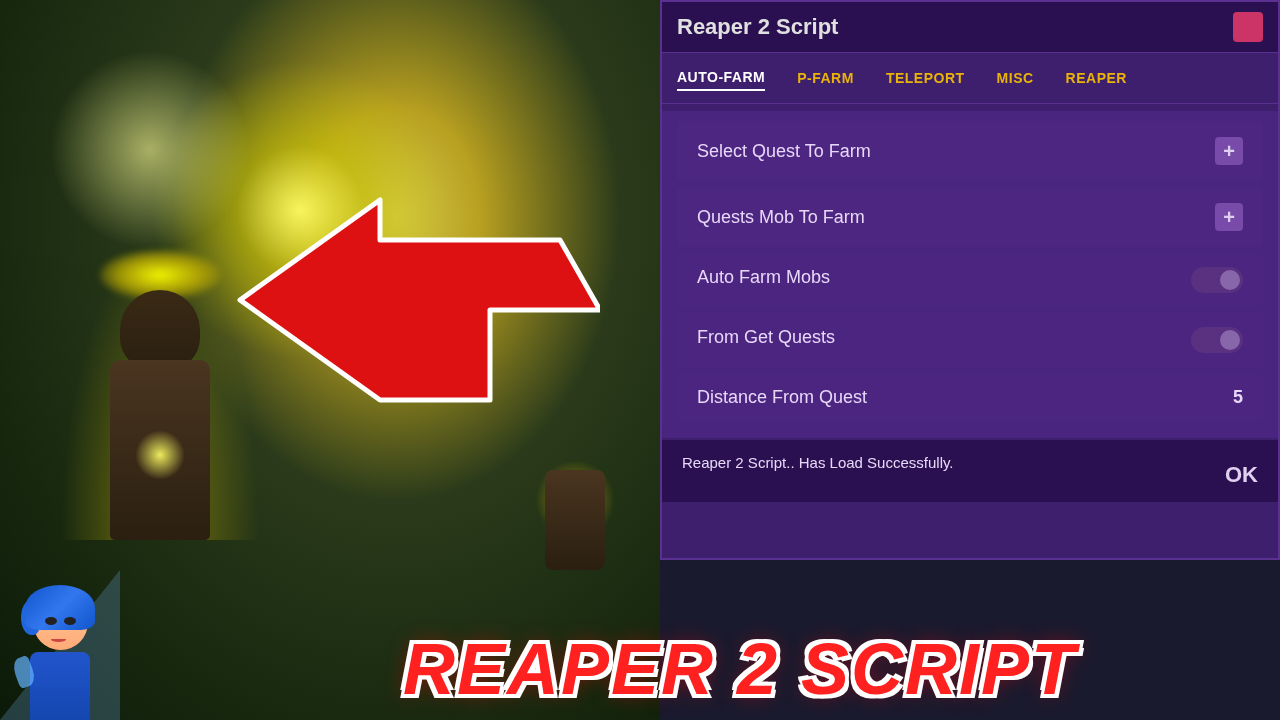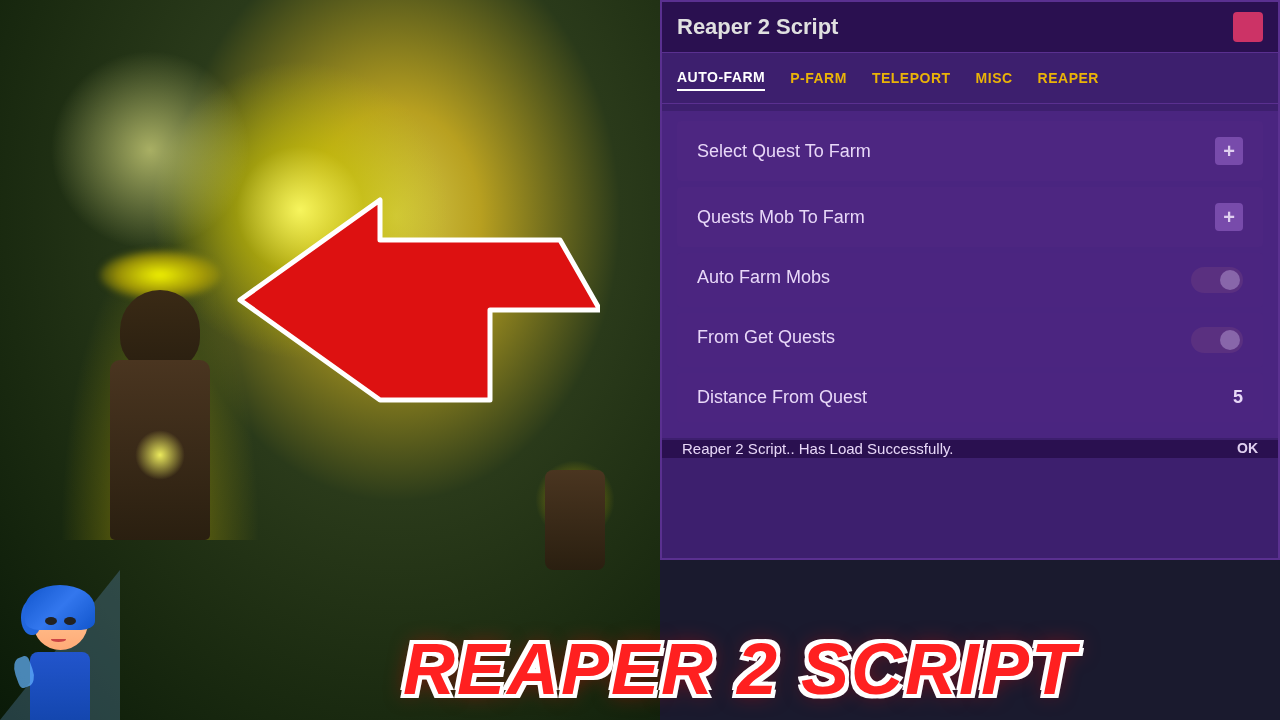--- a/index.html
+++ b/index.html
@@ -258,21 +258,21 @@
       background: #cc3366;
       border-radius: 4px;
       cursor: pointer;
     }
 
     
     .nav-tabs {
       display: flex;
       align-items: center;
       padding: 12px 15px;
-      gap: 25px;
+      gap: 32px;
       background: #3d1f6e;
       border-bottom: 1px solid #5a3090;
     }
 
     .nav-tab {
       color: #eab308;
       font-size: 14px;
       font-weight: bold;
       cursor: pointer;
       padding: 4px 0;
@@ -381,38 +381,39 @@
     .distance-value {
       color: #e8d8f8;
       font-size: 18px;
       font-family: Arial, sans-serif;
       font-weight: bold;
     }
 
     
     .status-bar {
       background: #2a1050;
-      padding: 0 20px;
+      padding: 14px 20px;
       margin-top: 2px;
     }
 
     .status-text {
       color: #e8d8f8;
       font-size: 15px;
       font-family: Arial, sans-serif;
       margin-bottom: 10px;
     }
 
     .ok-btn {
       float: right;
       color: #e0d0f0;
-      font-size: 14px;
+      font-size: 22px;
       font-weight: bold;
       cursor: pointer;
       font-family: Arial, sans-serif;
+      margin-top: 8px;
     }
   </style>
 </head>
 <body>
 
 <div class="game-bg">
   <div class="bg-glow"></div>
   <div class="bg-glow2"></div>
 
   <div class="character">

